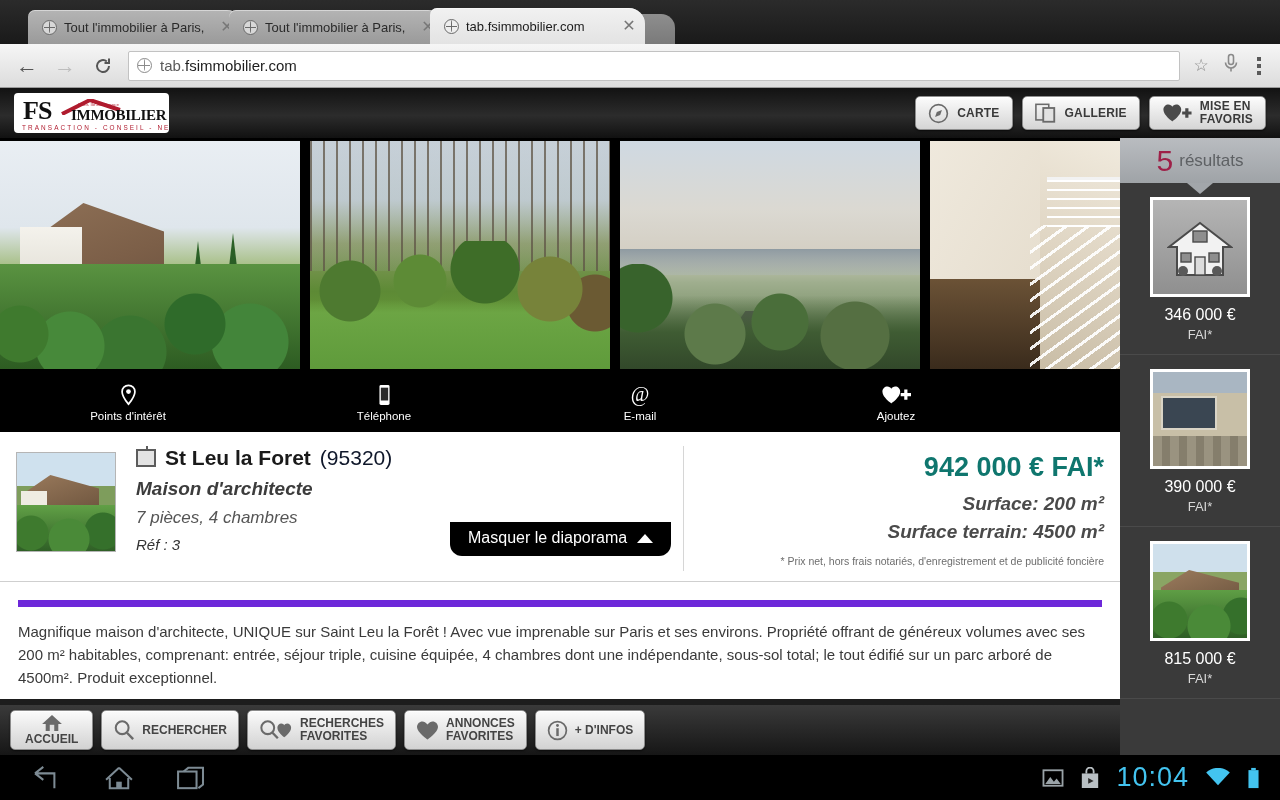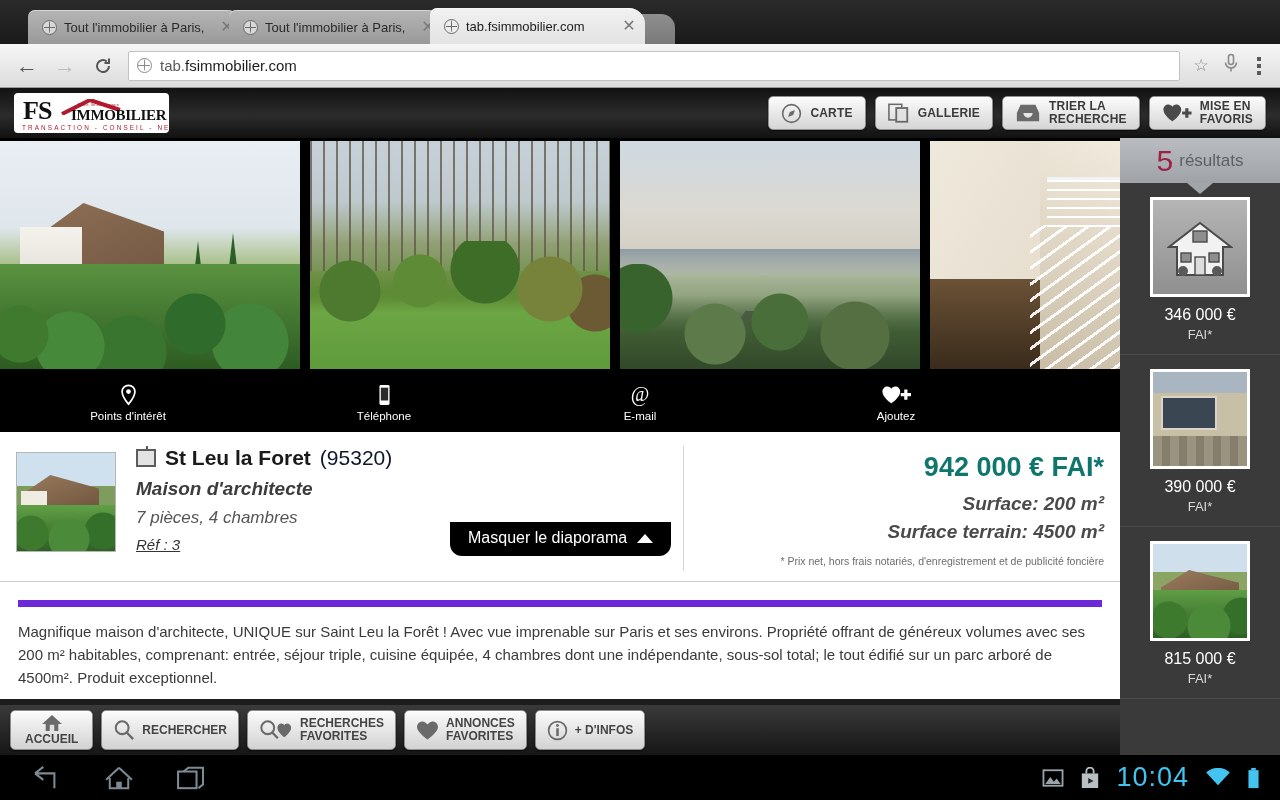--- a/index.html
+++ b/index.html
@@ -293,21 +293,21 @@
     width: 20px; height: 18px; border: 2px solid #5c5c5c; background: #e3e3e3;
     position: relative; flex: 0 0 auto;
   }
   .frame-ico::before {
     content:""; position:absolute; left:8px; top:-5px; width:2px; height:5px;
     background:#5c5c5c;
   }
   .detail-type { font-size: 19px; font-style: italic; font-weight: bold;
     color: #3c3c3c; margin-bottom: 8px; }
   .detail-rooms { font-size: 17px; font-style: italic; color: #555; margin-bottom: 8px; }
-  .detail-ref { font-size: 15px; font-style: italic; color: #333; text-decoration: underline; }
+  .detail-ref { font-size: 15px; font-style: italic; color: #333; }
 
   .detail-right {
     width: 420px; flex: 0 0 auto; text-align: right; padding-left: 18px; padding-top: 6px;
   }
   .price { font-size: 27px; font-weight: bold; color: #0f766e; margin-bottom: 10px; }
   .surface { font-size: 19px; font-weight: bold; font-style: italic;
     color: #4a4a4a; margin-bottom: 6px; }
   .legal { font-size: 10.5px; color: #6d6d6d; margin-top: 12px; }
 
   .desc {
@@ -479,30 +479,20 @@
 
       <div class="btn3d">
         <svg class="ico" width="22" height="21" viewBox="0 0 24 22">
           <rect x="1" y="1" width="14" height="17" fill="none" stroke="#6a6a6a" stroke-width="1.7"></rect>
           <rect x="8" y="4" width="14" height="17" fill="#6a6a6a"></rect>
           <rect x="10" y="6" width="10" height="13" fill="#e2e2e2"></rect>
         </svg>
         <span class="lbl">GALLERIE</span>
       </div>
 
-      <div class="btn3d">
-        <svg class="ico" width="26" height="22" viewBox="0 0 28 22">
-          <path d="M2 11 L6 2 H22 L26 11 V20 H2 Z" fill="#6a6a6a"></path>
-          <path d="M2 11 H9 a5 5 0 0 0 10 0 H26" fill="#e6e6e6"></path>
-        </svg>
-        <span class="lbl">
-          <span>TRIER LA</span>
-          <span>RECHERCHE</span>
-        </span>
-      </div>
 
       <div class="btn3d">
         <svg class="ico" width="30" height="22" viewBox="0 0 32 22">
           <path d="M11 20 C11 20 1.5 13.5 1.5 7.6 C1.5 4.2 4 2 6.8 2 C8.7 2 10.2 3 11 4.4 C11.8 3 13.3 2 15.2 2 C18 2 20.5 4.2 20.5 7.6 C20.5 13.5 11 20 11 20 Z" fill="#4a4a4a"></path>
           <path d="M26.5 6 v10 M21.5 11 h10" stroke="#4a4a4a" stroke-width="3.4" stroke-linecap="butt"></path>
         </svg>
         <span class="lbl">
           <span>MISE EN</span>
           <span>FAVORIS</span>
         </span>

